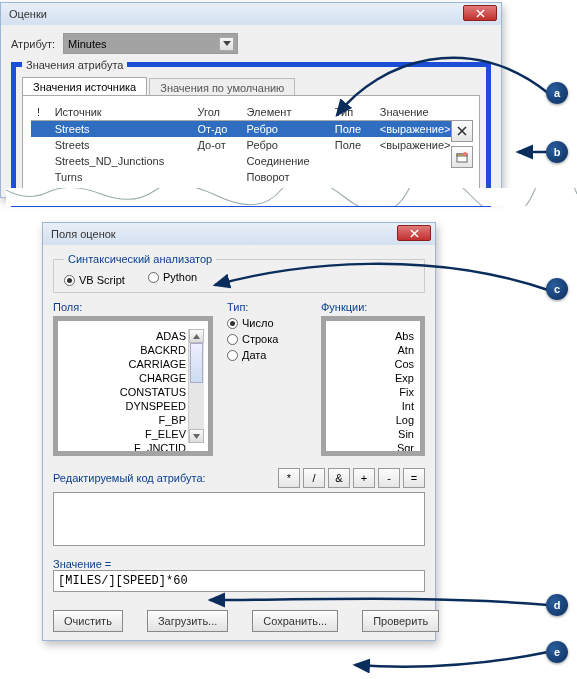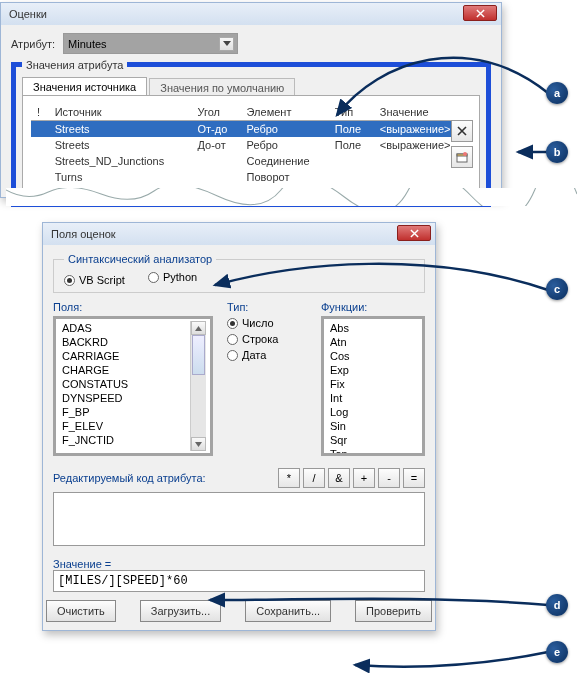--- a/index.html
+++ b/index.html
@@ -39,34 +39,34 @@
 
   
   .dlg-body { padding: 8px 10px; background: #f0f0f0; }
   fieldset { border: 1px solid #ccc; padding: 6px 10px; margin: 0 0 8px 0; }
   legend { color: #0a3f8f; padding: 0 4px; font-size: 11px; }
   .radio { display: inline-flex; align-items: center; gap: 4px; margin-right: 20px; }
   .radio .dot { width: 11px; height: 11px; border: 1px solid #666; border-radius: 50%; background: #fff; display: flex; align-items: center; justify-content: center; }
   .radio.checked .dot::after { content: ""; width: 5px; height: 5px; background: #333; border-radius: 50%; }
 
   .cols { display: flex; gap: 14px; }
-  .listbox { border: 3px solid #a3a3a3; background: #fff; height: 140px; overflow: auto; padding: 2px 4px; }
+  .listbox { border: 5px solid #a3a3a3; background: #fff; height: 140px; overflow: auto; padding: 8px 4px; text-align: right; }
   .listbox .li { padding: 1px 2px; white-space: nowrap; }
   .scroll { width: 16px; background: #e6e6e6; border-left: 1px solid #ccc; position: relative; }
   .sect-label { color: #0a3f8f; margin-bottom: 3px; }
 
   .opbtns { display: flex; gap: 3px; justify-content: flex-end; }
   .opbtn { width: 22px; height: 20px; border: 1px solid #999; background: linear-gradient(#fdfdfd,#e6e6e6); display: flex; align-items: center; justify-content: center; font-size: 11px; }
 
   textarea.code { width: 100%; height: 54px; border: 1px solid #999; background: #fff; resize: none; font-family: Consolas, "Courier New", monospace; font-size: 12px; padding: 2px 4px; }
   input.expr { width: 100%; height: 22px; border: 1px solid #999; background: #fff; font-family: Consolas, "Courier New", monospace; font-size: 12px; padding: 2px 4px; }
 
   .btn { height: 22px; border: 1px solid #888; background: linear-gradient(#fdfdfd,#e2e2e2); padding: 0 10px; display: inline-flex; align-items: center; justify-content: center; color: #333; }
   .btn.primary { border: 2px solid #2b8bd4; background: linear-gradient(#e8f4ff,#cde6fb); padding: 0 22px; }
-  .btn-row { display: flex; gap: 24px; justify-content: center; margin-top: 8px; }
+  .btn-row { display: flex; gap: 24px; justify-content: flex-start; margin-top: 18px; }
 </style>
 </head>
 <body>
 
 <div class="win" style="left:0; top:2px; width:502px; height:196px;">
   <div class="titlebar">
     <span>Оценки</span>
     <div class="close">
       <svg viewBox="0 0 10 10">
           <path d="M1 1 L9 9 M9 1 L1 9" stroke="#fff" stroke-width="1.6"></path>

